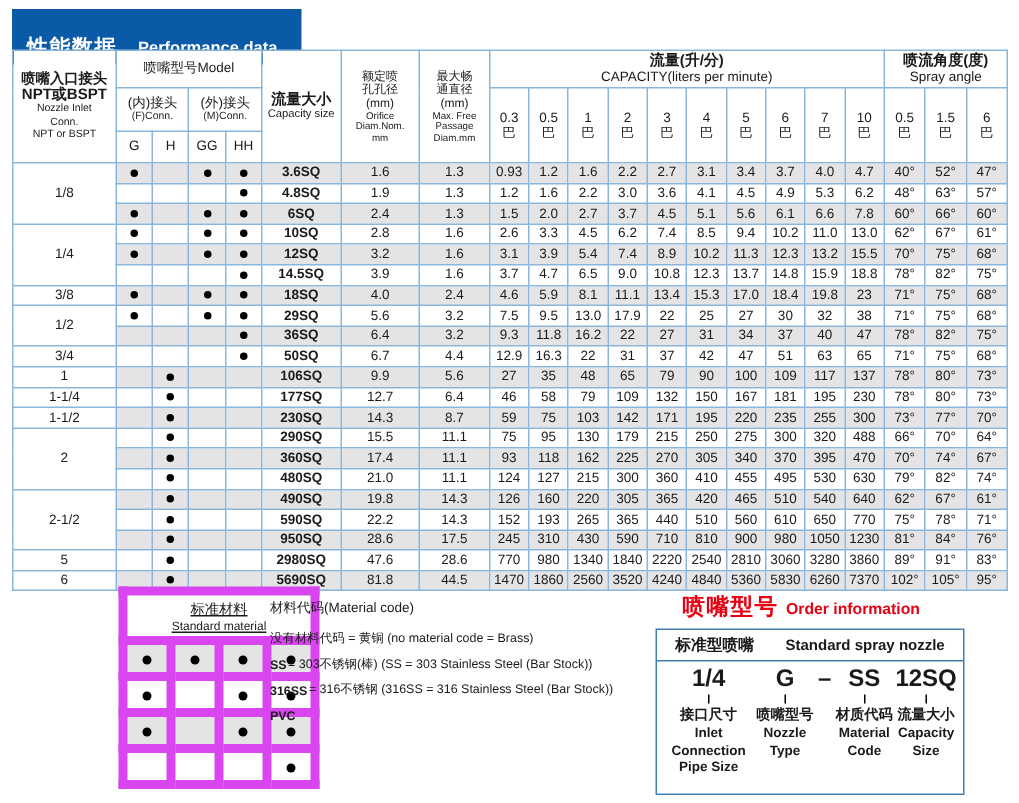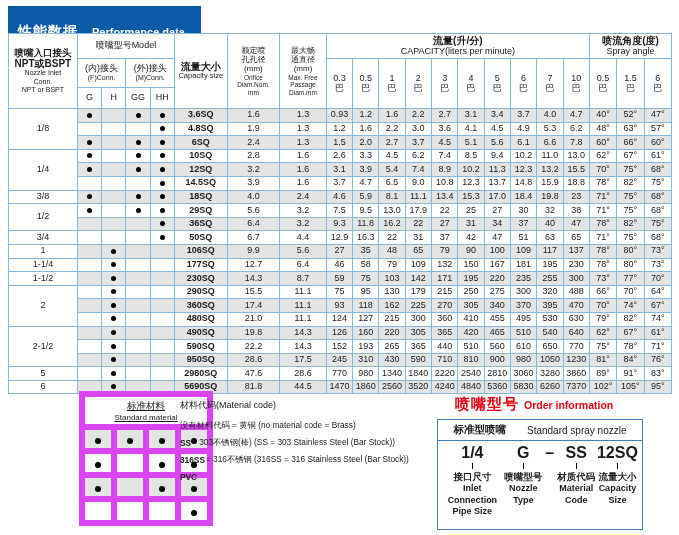--- a/index.html
+++ b/index.html
@@ -78,21 +78,21 @@
   .order-title .zh{font-size:15px;font-weight:bold;letter-spacing:1px;}
   .order-title .en{font-size:10.5px;font-weight:bold;margin-left:5px;}
   .order-box{
     position:absolute;left:437px;top:419px;width:206px;height:111px;
     border:1px solid #3f7fb5;background:#fff;box-sizing:border-box;
   }
   .order-head{
     height:20px;border-bottom:1px solid #3f7fb5;display:flex;align-items:center;justify-content:center;
   }
   .order-head .zh{font-size:10.5px;font-weight:bold;}
-  .order-head .en{font-size:10px;font-weight:normal;margin-left:21px;}
+  .order-head .en{font-size:10px;font-weight:bold;margin-left:21px;}
   .order-body{display:flex;padding:2px 4px 0 4px;}
   .order-part{display:flex;flex-direction:column;align-items:center;}
   .op-1{flex:0 0 31%;}
   .op-2{flex:0 0 21%;}
   .op-dash{flex:0 0 6%;}
   .op-3{flex:0 0 21%;}
   .op-4{flex:0 0 21%;}
   .order-code{font-size:16px;font-weight:bold;line-height:20px;}
   .order-tick{width:1px;height:6px;background:#000;margin:0 auto 2px auto;}
   .order-zh{font-size:9.5px;font-weight:bold;line-height:1.3;}

